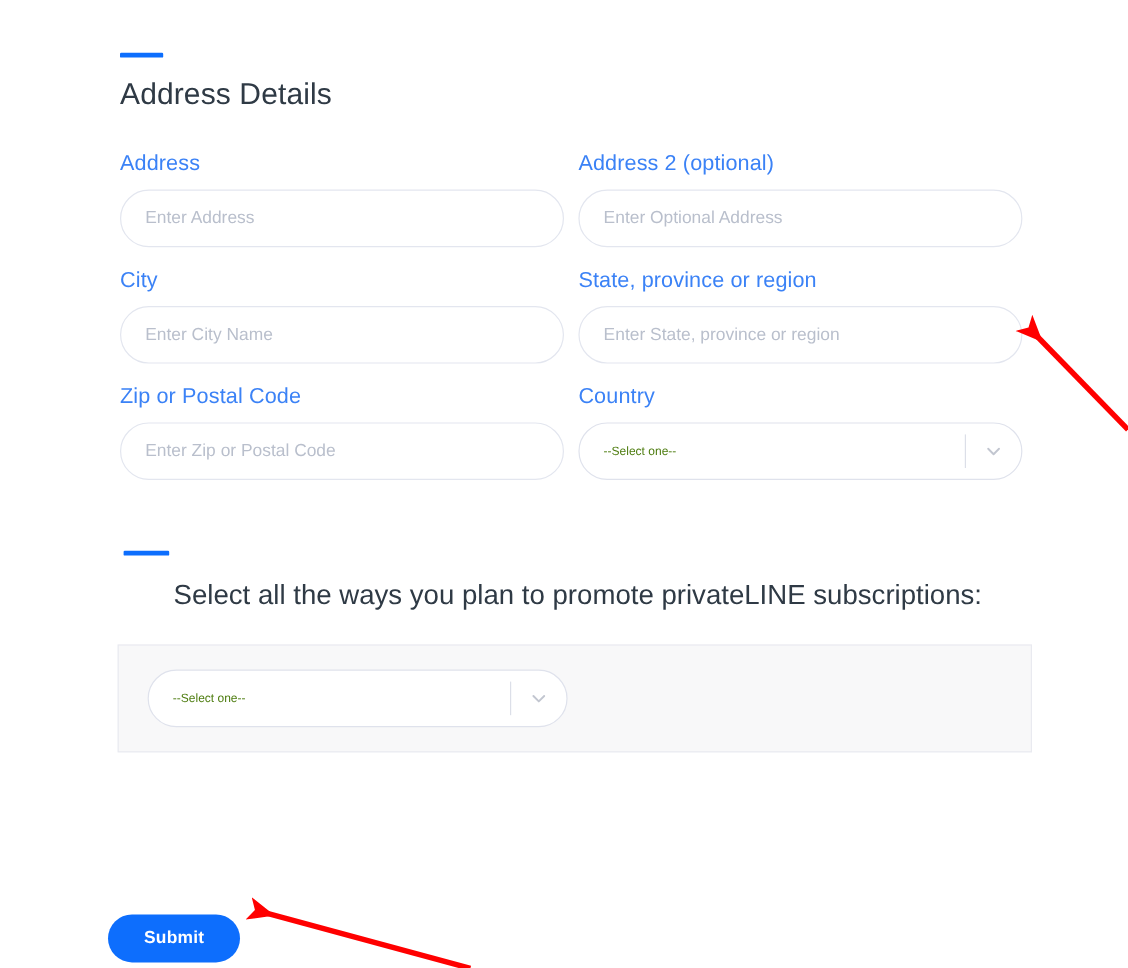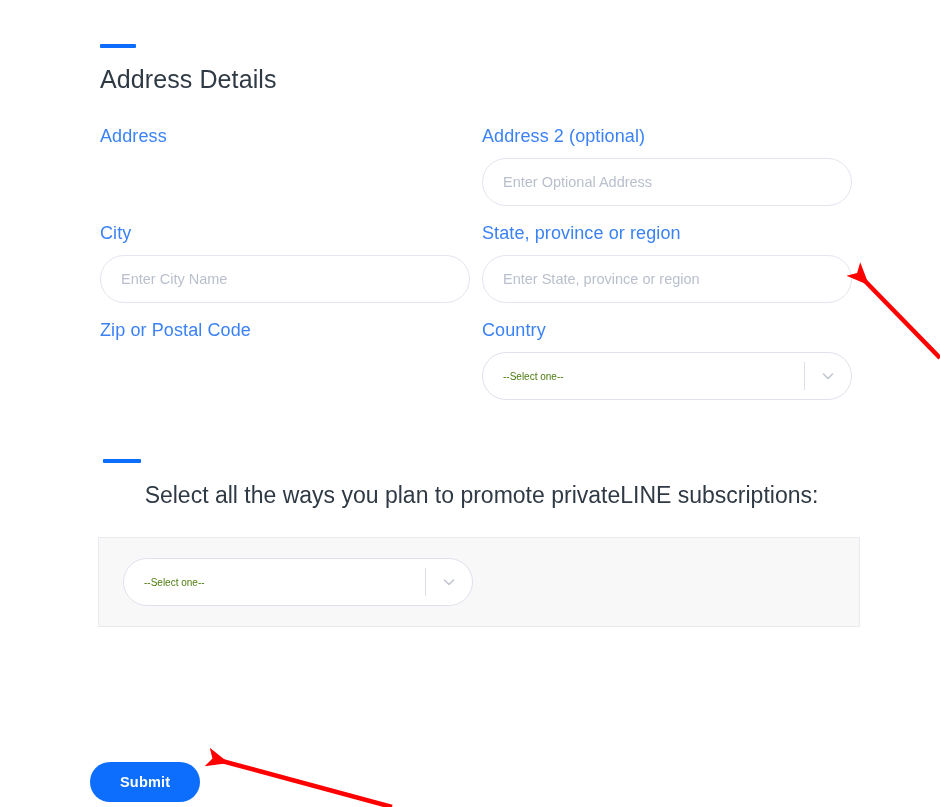--- a/index.html
+++ b/index.html
@@ -190,39 +190,41 @@
   <section class="section-address">
 
     <div class="accent-bar accent-address"></div>
 
     <h1 class="section-title">Address Details</h1>
 
     <div class="form-grid">
 
       <div class="field">
         <label class="field-label">Address</label>
+        <input class="text-input" type="text" placeholder="Enter Address" style="">
       </div>
 
       <div class="field">
         <label class="field-label">Address 2 (optional)</label>
         <input class="text-input" type="text" placeholder="Enter Optional Address" style="">
       </div>
 
       <div class="field">
         <label class="field-label">City</label>
         <input class="text-input" type="text" placeholder="Enter City Name" style="">
       </div>
 
       <div class="field">
         <label class="field-label">State, province or region</label>
         <input class="text-input" type="text" placeholder="Enter State, province or region" style="">
       </div>
 
       <div class="field">
         <label class="field-label">Zip or Postal Code</label>
+        <input class="text-input" type="text" placeholder="Enter Zip or Postal Code" style="">
       </div>
 
       <div class="field">
         <label class="field-label">Country</label>
         <div class="select-wrap">
           <span class="select-value">--Select one--</span>
           <span class="select-divider"></span>
           <span class="select-arrow">
             <svg width="16" height="16" viewBox="0 0 16 16">
               <path d="M3.5 6 L8 10.5 L12.5 6" fill="none" stroke="#c2c6d0" stroke-width="1.6" stroke-linecap="round" stroke-linejoin="round"></path>

